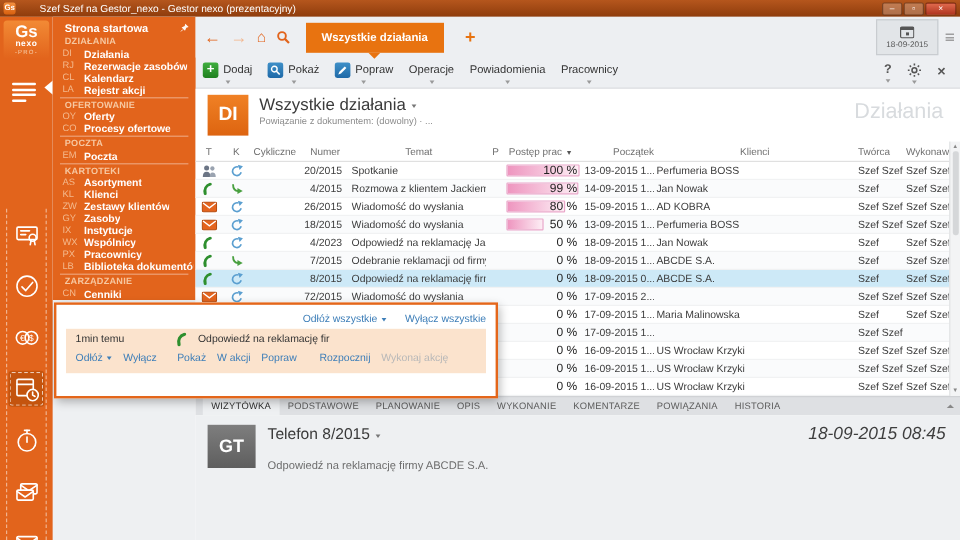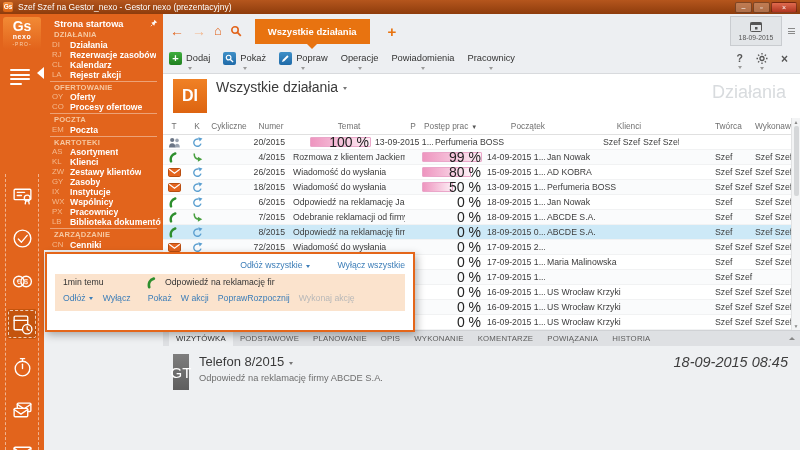--- a/index.html
+++ b/index.html
@@ -1,21 +1,21 @@
 <!DOCTYPE html>
 <html><head>
 <meta charset="utf-8">
 <style>
   *{margin:0;padding:0;box-sizing:border-box}
   html,body{width:800px;height:450px;overflow:hidden}
   body{font-family:"Liberation Sans",sans-serif;background:#eef0f2;position:relative}
   .app{position:absolute;inset:0;width:800px;height:450px;overflow:hidden}
 
   
-  .titlebar{height:14px;background:linear-gradient(#b5561d,#8e3c0c);display:flex;align-items:center;gap:5px;padding:0 3px;color:#fff;font-size:8.5px;line-height:14px}
+  .titlebar{height:14px;background:linear-gradient(#b5561d,#8e3c0c);display:flex;align-items:center;gap:20px;padding:0 3px;color:#fff;font-size:8.5px;line-height:14px}
   .app-ico{width:10px;height:10px;border-radius:2px;background:linear-gradient(#f49040,#d8600f);font-size:6.5px;font-weight:bold;display:flex;align-items:center;justify-content:center;color:#fff;flex:none}
   .win-btns{margin-left:auto;display:flex;gap:1px}
   .wbtn{width:17px;height:11px;border-radius:2px;display:flex;align-items:center;justify-content:center;font-size:7px;line-height:7px;color:#fff;background:rgba(255,255,255,.25);border:1px solid rgba(70,25,0,.55)}
   .wbtn.close{background:linear-gradient(#e06a4e,#b03520);width:26px}
 
   
   .body{position:absolute;top:14px;left:0;right:0;bottom:0;display:flex}
   .rail{width:44px;background:#e2641c;position:relative;flex:none;overflow:hidden}
   .logo{margin:3px 3px 0;padding:3px 0 2px;background:linear-gradient(#f28a35,#e2641c);border-radius:3px;text-align:center;color:#fff}
   .logo .l1{font-size:14px;font-weight:bold;line-height:13px}
@@ -86,53 +86,53 @@
   .c0{width:22px}.c1{width:24px}.c2{width:40px}.c3{width:44px}.c4{width:112px}.c5{width:16px}
   .c6{width:64px}.c7{width:60px}.c8{width:168px}.c9{width:40px}.c10{width:38px}.c11{flex:1;width:auto}
   .cell.c0,.cell.c1{display:flex;align-items:center;justify-content:center}
   .cell.c3{text-align:right;padding-right:8px}
   .cell.c7,.cell.c8,.cell.c9,.cell.c10{padding-left:2px;text-align:left}
   .hcell.c6{text-align:left;padding-left:3px}.hcell.c7{text-align:right;padding-left:2px}
   .hcell.c9,.hcell.c10,.hcell.c11{text-align:left;padding-left:2px}
   .sort{font-size:6px;color:#555;margin-left:3px}
   .cell.c6{position:relative}
   .pbar{position:absolute;left:1px;top:2px;height:10px;background:linear-gradient(90deg,#ee95bf,#fdeef5);border:1px solid #eaa6c9;border-radius:1px}
-  .pval{position:absolute;right:4px;top:0;font-size:14px;color:#222;line-height:15px}
+  .pval{position:absolute;right:4px;top:0;font-size:10px;color:#222;line-height:15px}
   .vscroll{position:absolute;top:0;right:0;bottom:0;width:9px;background:#f3f4f5;border-left:1px solid #e2e3e4}
   .sarrow{position:absolute;left:0;right:0;text-align:center;font-size:5px;color:#888;line-height:6px}
   .sarrow.up{top:1px}.sarrow.down{bottom:1px}
   .sthumb{position:absolute;top:8px;left:1.5px;width:5px;height:70px;background:#d5d7d9;border-radius:2px}
 
   
   .btabs{height:16px;background:#dee0e3;display:flex;align-items:stretch;padding-left:6px;border-top:1px solid #d0d2d5;flex:none}
   .btab{font-size:7.8px;color:#5c5c5c;display:flex;align-items:center;padding:0 7px;letter-spacing:.2px;white-space:nowrap}
   .btab.active{background:#eef0f2;color:#2f2f2f}
   .collapse{margin-left:auto;align-self:center;margin-right:5px;width:0;height:0;border-left:3px solid transparent;border-right:3px solid transparent;border-bottom:3.5px solid #888}
   .details{flex:1;background:#eef0f2;position:relative;padding:8px 12px 0 10px;display:flex;min-height:0}
-  .gt-badge{width:16px;height:36px;background:linear-gradient(#7e7e7e,#5e5e5e);color:#fff;font-size:15px;font-weight:normal;display:flex;align-items:center;justify-content:center;flex:none}
+  .gt-badge{width:40px;height:36px;background:linear-gradient(#7e7e7e,#5e5e5e);color:#fff;font-size:15px;font-weight:bold;display:flex;align-items:center;justify-content:center;flex:none}
   .d-text{margin-left:10px;min-width:0}
   .d-title{font-size:13px;color:#3a3a3a;display:flex;gap:5px;align-items:center;line-height:16px}
-  .d-sub{font-size:9.3px;color:#6e6e6e;margin-top:3px;white-space:nowrap}
+  .d-sub{font-size:9.3px;color:#6e6e6e;margin-top:13px;white-space:nowrap}
   .d-right{margin-left:auto;text-align:right;flex:none}
   .d-date{font-size:14.5px;font-style:italic;color:#3e3e3e;line-height:17px}
   .d-meta{font-size:9px;color:#787878;margin-top:3px}
   .d-meta .dot{margin:0 3px}
 
   
   .popup{position:absolute;left:45px;top:252px;width:370px;height:80px;background:#fff;border:2px solid #e4661a;box-shadow:2px 3px 8px rgba(0,0,0,.3);z-index:30;padding:5px 8px 0}
   .p-title{font-size:9.5px;font-weight:bold;color:#e2641c;letter-spacing:.2px;line-height:11px}
-  .p-links{display:flex;justify-content:flex-end;gap:28px;font-size:8.7px;color:#3d7eb8;margin-top:1px;line-height:11px}
+  .p-links{display:flex;justify-content:flex-end;gap:16px;font-size:8.7px;color:#3d7eb8;margin-top:1px;line-height:11px}
   .p-link{display:flex;align-items:center;gap:3px;cursor:default}
   .rem-box{background:#fbe3cd;margin-top:3px;padding:3px 8px 0;height:37px}
   .rem-r1{display:flex;font-size:8.7px;color:#333;height:14px}
   .rem-ago{width:84px;flex:none}
   .rem-subj{margin-left:6px;white-space:nowrap;overflow:hidden}
   .rem-r2{display:flex;align-items:center;font-size:8.7px;color:#3d7eb8;margin-top:2px;white-space:nowrap}
   .rlink{display:flex;align-items:center;gap:3px;cursor:default}
-  .g1{margin-left:10px}.g2{margin-left:17px}.g3{margin-left:9px}.g4{margin-left:9px}.g5{}
+  .g1{margin-left:10px}.g2{margin-left:17px}.g3{margin-left:9px}.g4{margin-left:9px}.g5{margin-left:19px}
   .rlink.disabled{color:#b8b8b8;margin-left:9px}
   svg{display:block}
 </style>
 </head>
 <body>
 
 <div class="app">
 
   <div class="titlebar">
     <span class="app-ico">Gs</span>
@@ -414,20 +414,21 @@
 
       <div class="content">
 
         <div class="chead">
           <span class="di-badge">DI</span>
           <span class="chead-text">
             <span class="ctitle">
               <span>Wszystkie działania</span>
               <span class="chev dark"></span>
             </span>
+            <div class="filters">Powiązanie z dokumentem: (dowolny) · ...</div>
           </span>
           <span class="watermark">Działania</span>
         </div>
 
         <div class="table">
           <div class="thead" id="thead">
               <span class="hcell c0">T</span>
               <span class="hcell c1">K</span>
               <span class="hcell c2">Cykliczne</span>
               <span class="hcell c3">Numer</span>
@@ -451,20 +452,21 @@
                   </svg>
                 </span>
                 <span class="cell c1">
                   <svg width="11" height="11" viewBox="0 0 12 12">
                     <path d="M9.8 7.2 A4 4 0 1 1 7.4 2.4" stroke="#5b9fd0" stroke-width="1.5" fill="none"></path>
                     <path d="M6.8 0.4 L11.4 1.6 L8.4 5 Z" fill="#5b9fd0"></path>
                   </svg>
                 </span>
                 <span class="cell c2"></span>
                 <span class="cell c3">20/2015</span>
+                <span class="cell c4">Spotkanie</span>
                 <span class="cell c5"></span>
                 <span class="cell c6">
                   <span class="pbar" style="width: 61px;"></span>
                   <span class="pval">100 %</span>
                 </span>
                 <span class="cell c7">13-09-2015 1...</span>
                 <span class="cell c8">Perfumeria BOSS</span>
                 <span class="cell c9">Szef Szef</span>
                 <span class="cell c10">Szef Szef</span>
                 <span class="cell c11"></span>
@@ -555,21 +557,21 @@
                     <path d="M2.2 10.2 C1.2 6.4 2.8 2.8 6.8 1.6" stroke="#2e8f2e" stroke-width="2.7" fill="none" stroke-linecap="round"></path>
                   </svg>
                 </span>
                 <span class="cell c1">
                   <svg width="11" height="11" viewBox="0 0 12 12">
                     <path d="M9.8 7.2 A4 4 0 1 1 7.4 2.4" stroke="#5b9fd0" stroke-width="1.5" fill="none"></path>
                     <path d="M6.8 0.4 L11.4 1.6 L8.4 5 Z" fill="#5b9fd0"></path>
                   </svg>
                 </span>
                 <span class="cell c2"></span>
-                <span class="cell c3">6/2015</span>
+                <span class="cell c3">4/2023</span>
                 <span class="cell c4">Odpowiedź na reklamację Jana...</span>
                 <span class="cell c5"></span>
                 <span class="cell c6">
                   <span class="pval">0 %</span>
                 </span>
                 <span class="cell c7">18-09-2015 1...</span>
                 <span class="cell c8">Jan Nowak</span>
                 <span class="cell c9">Szef</span>
                 <span class="cell c10">Szef Szef</span>
                 <span class="cell c11"></span>

